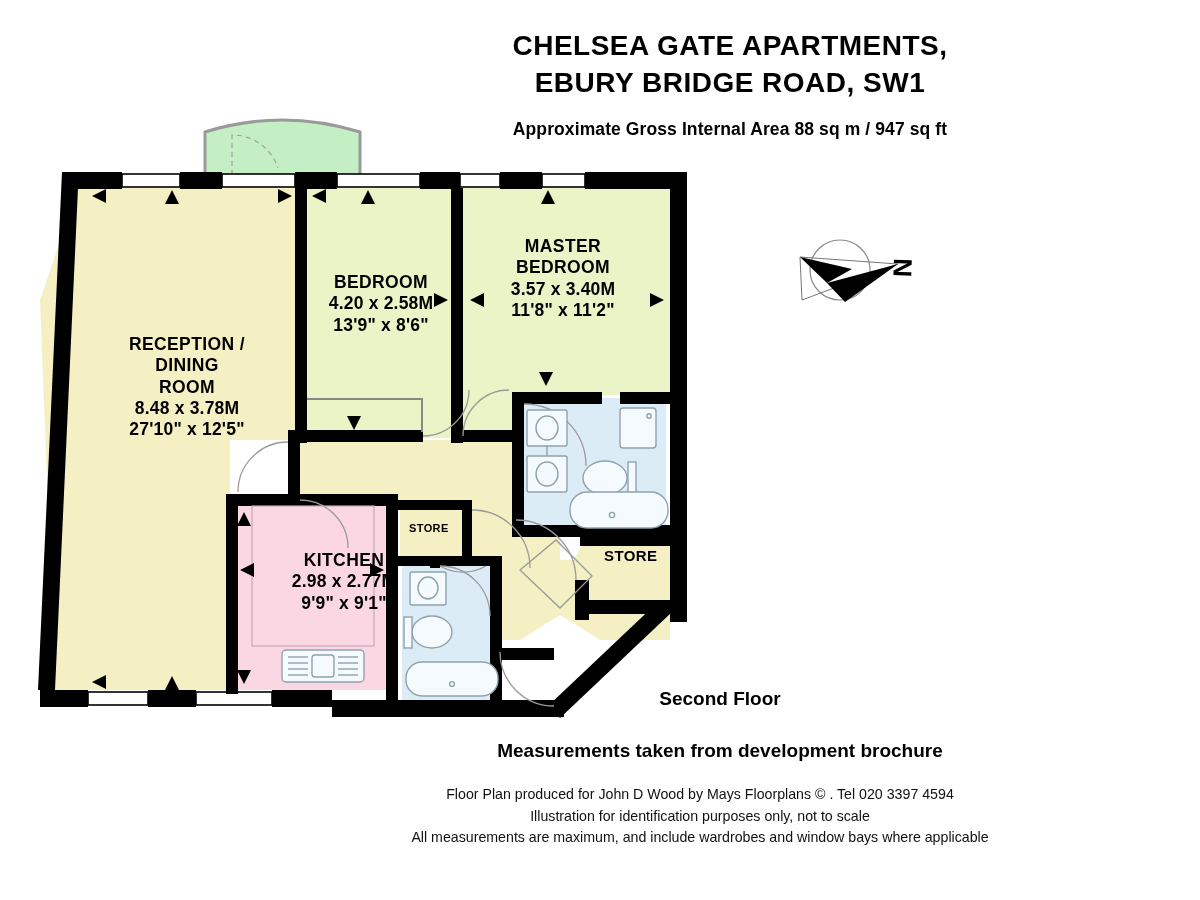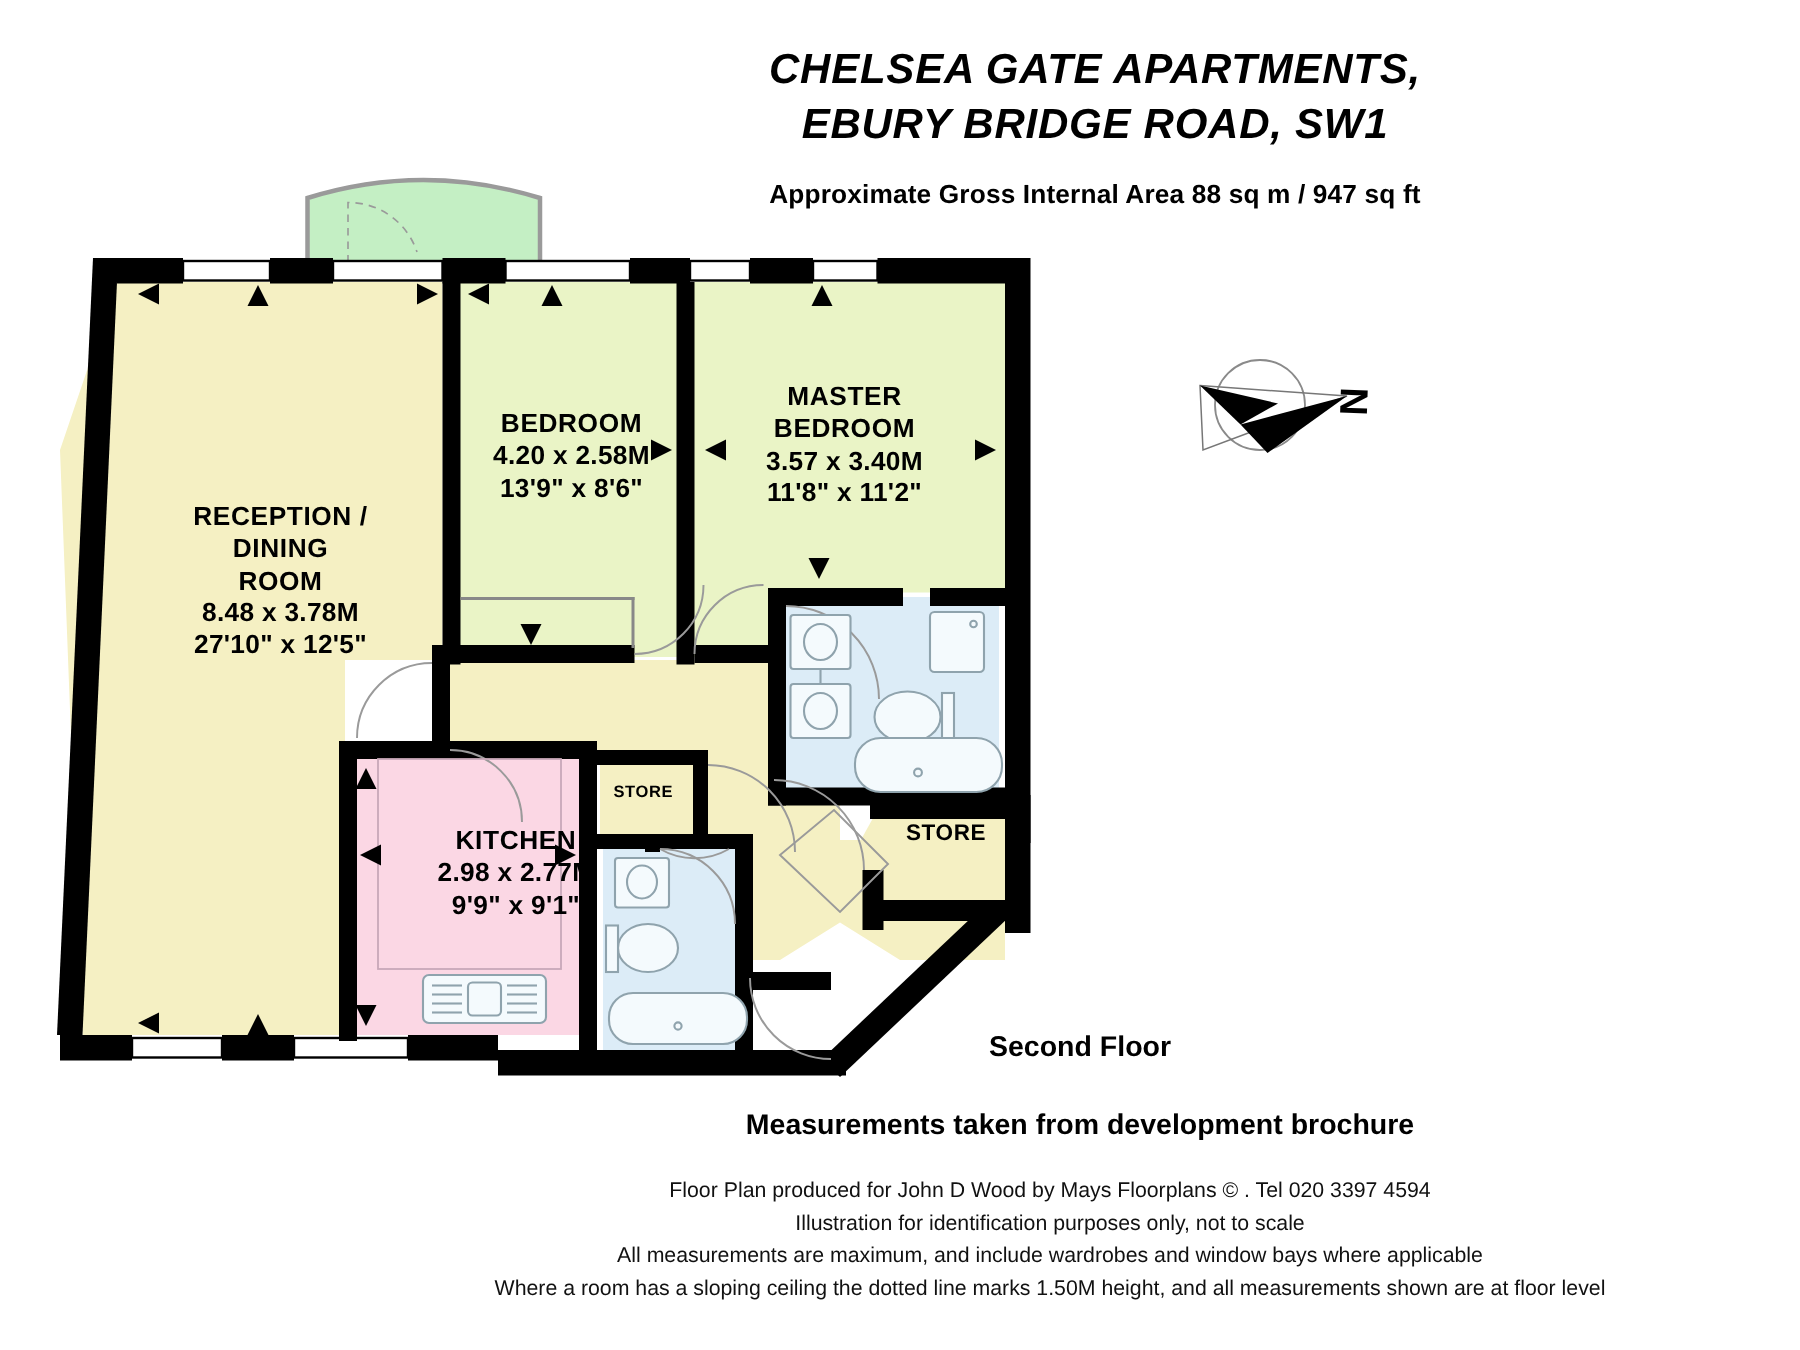--- a/index.html
+++ b/index.html
@@ -22,21 +22,20 @@
     left: 380px;
     top: 28px;
     width: 700px;
     text-align: center;
   }
   #header .title-line {
     font-size: 28px;
     font-weight: bold;
     letter-spacing: 0.5px;
     line-height: 1.32;
-    font-style: italic;
   }
   #header .area-line {
     font-size: 17.5px;
     font-weight: bold;
     margin-top: 17px;
     letter-spacing: 0.1px;
   }
 
   
   #compass {
@@ -321,21 +320,21 @@
   <div class="rdim">8.48 x 3.78M</div>
   <div class="rdim">27'10" x 12'5"</div>
 </div>
 
 <div class="room-label" style="left:308px; top:272px; width:146px;">
   <div class="rname">BEDROOM</div>
   <div class="rdim">4.20 x 2.58M</div>
   <div class="rdim">13'9" x 8'6"</div>
 </div>
 
-<div class="room-label" style="left:470px; top:254px; width:186px;">
+<div class="room-label" style="left:470px; top:236px; width:186px;">
   <div class="rname">MASTER</div>
   <div class="rname">BEDROOM</div>
   <div class="rdim">3.57 x 3.40M</div>
   <div class="rdim">11'8" x 11'2"</div>
 </div>
 
 <div class="room-label" style="left:238px; top:550px; width:150px;padding-left:31px;">
   <div class="rname">KITCHEN</div>
   <div class="rdim">2.98 x 2.77M</div>
   <div class="rdim">9'9" x 9'1"</div>
@@ -343,14 +342,13 @@
 
 <div class="store-label" style="left:409px; top:522px; font-size:11px; letter-spacing:0.4px;">STORE</div>
 <div class="store-label" style="left:604px; top:547px; font-size:15px; letter-spacing:0.4px;">STORE</div>
 
 <div id="floor-caption">Second Floor</div>
 <div id="measure-note">Measurements taken from development brochure</div>
 <div id="disclaimer">
   <div>Floor Plan produced for John D Wood by Mays Floorplans  © . Tel 020 3397 4594</div>
   <div>Illustration for identification purposes only, not to scale</div>
   <div>All measurements are maximum, and include wardrobes and window bays where applicable</div>
-  <div>Where a room has a sloping ceiling the dotted line marks 1.50M height, and all measurements shown are at floor level</div>
 </div>
 
 </body></html>

